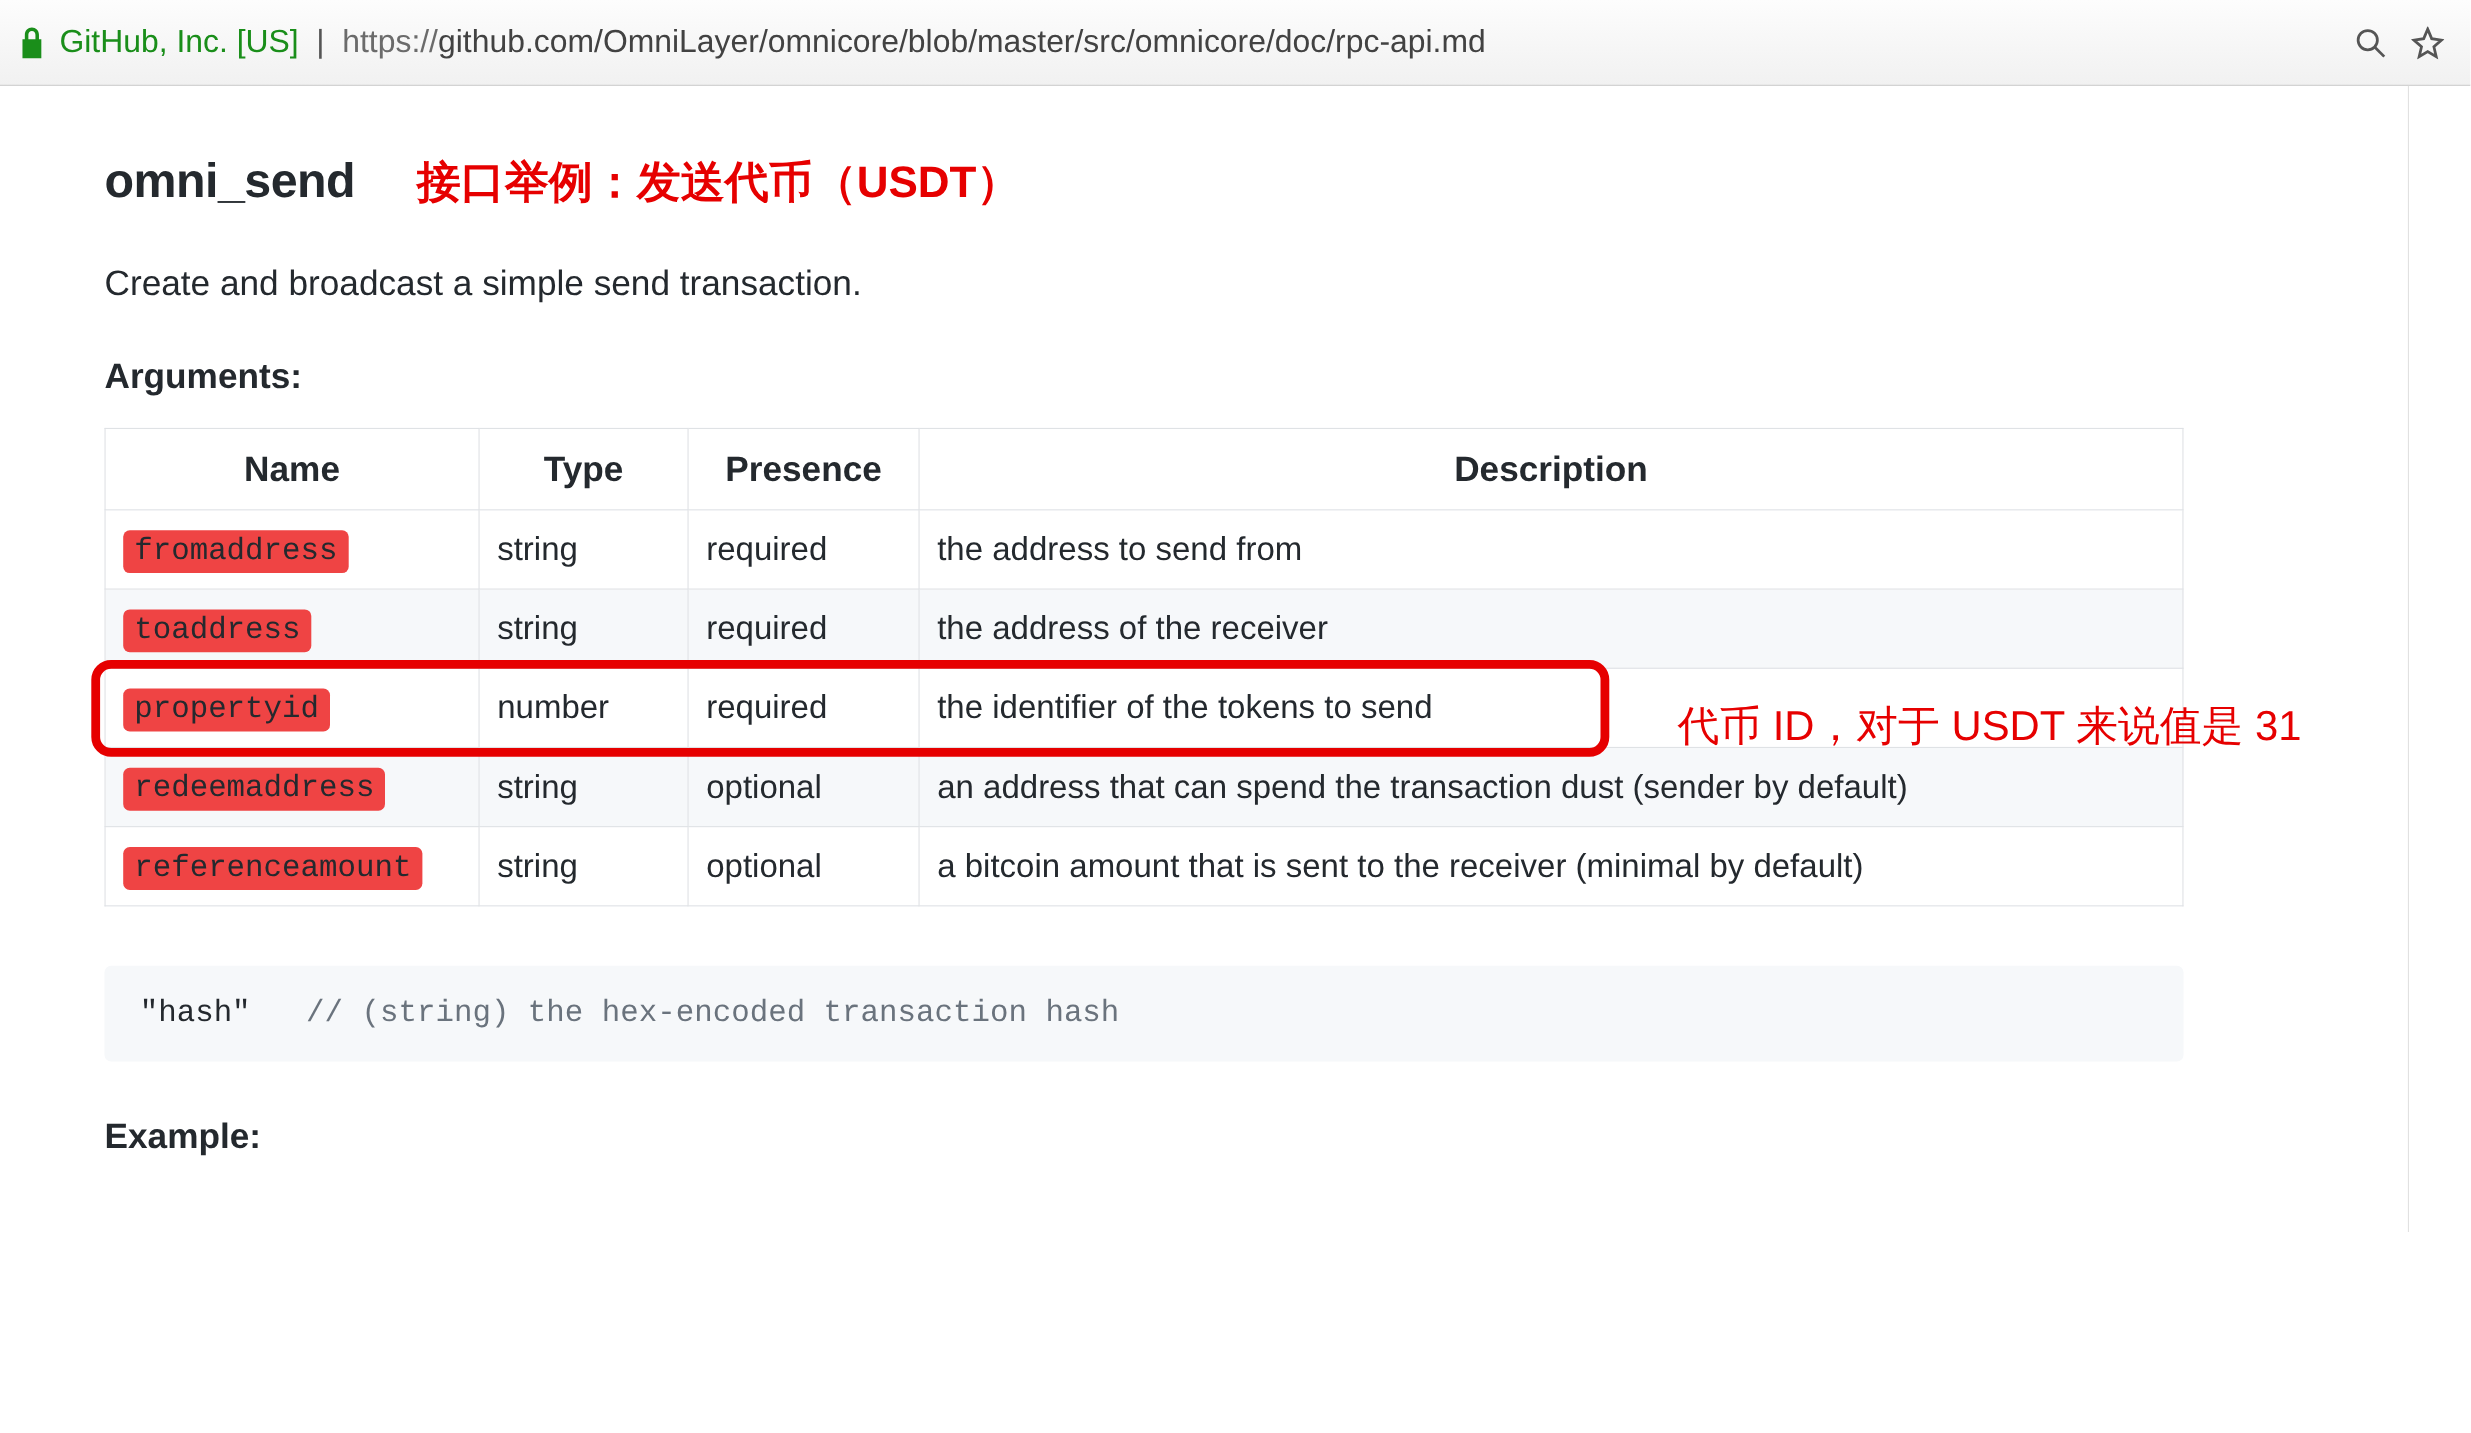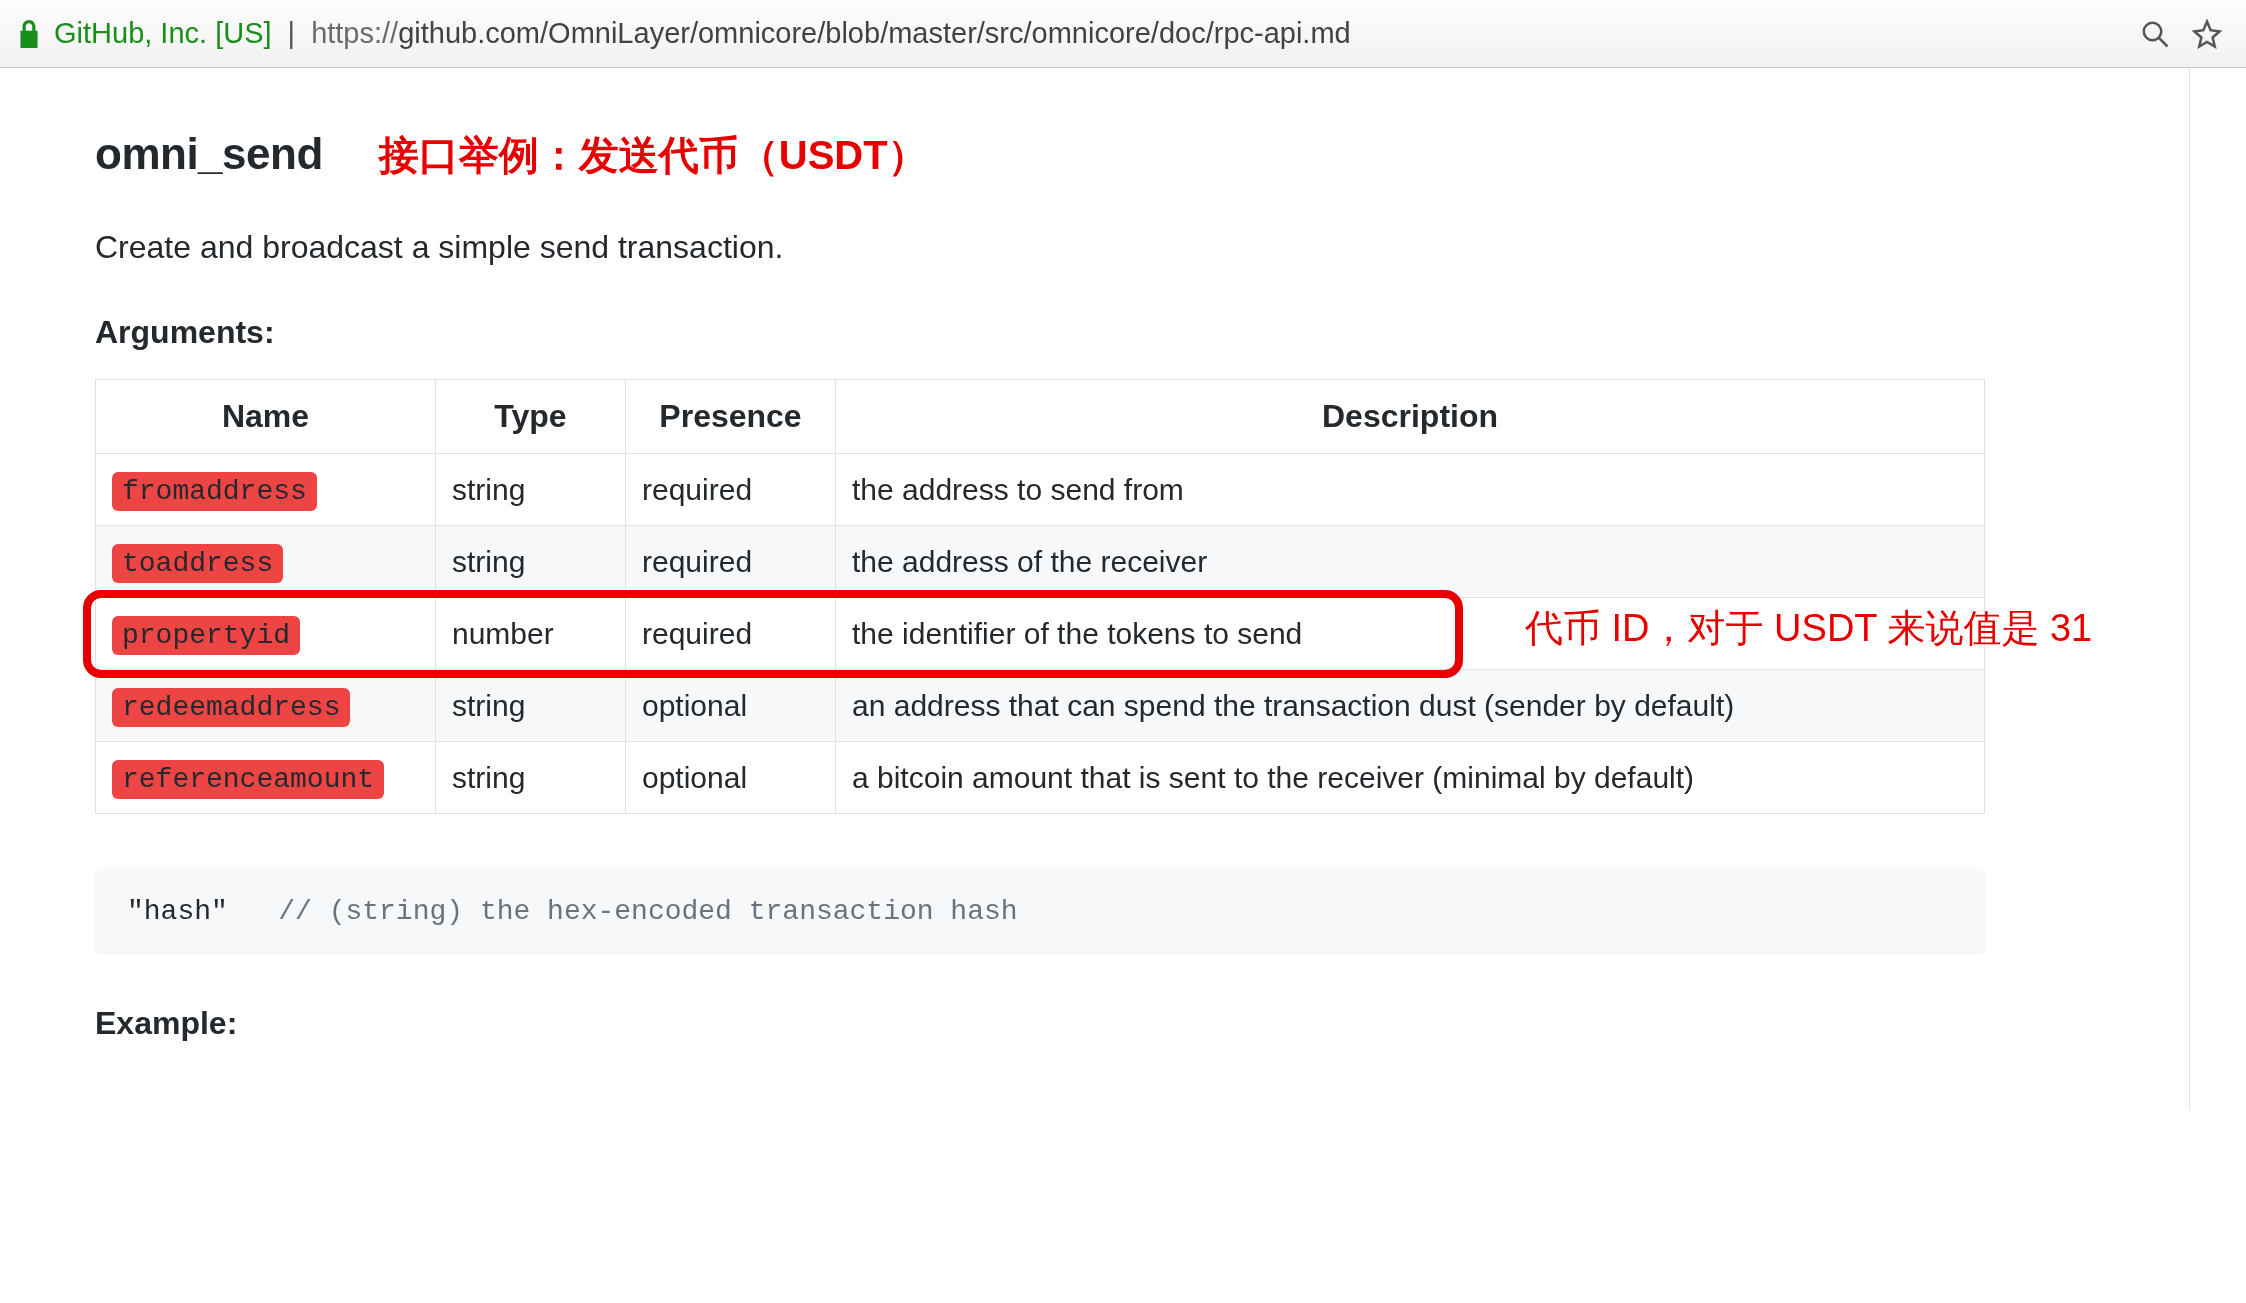--- a/index.html
+++ b/index.html
@@ -1,20 +1,20 @@
 <!DOCTYPE html>
 <html><head>
 <meta charset="utf-8">
 <style>
   * { margin: 0; padding: 0; box-sizing: border-box; }
   html, body { width: 2246px; height: 1303px; background: #fff; font-family: -apple-system, BlinkMacSystemFont, "Segoe UI", Helvetica, Arial, sans-serif; color: #24292e; overflow: hidden; }
 
   
   .browser-chrome {
-    display: flex; align-items: center; height: 68px;
+    display: flex; align-items: center; height: 78px;
     padding: 0 14px;
     border-bottom: 1px solid #c9c9c9;
     background: #fafafa;
     background: linear-gradient(#fdfdfd,#f1f1f1);
     font-size: 29px;
     color: #4b4b4b;
     gap: 10px;
   }
   .addr-left { display:flex; align-items:center; gap:10px; min-width:0; }
   .lock-svg { width: 22px; height: 26px; display:block; }
@@ -195,21 +195,21 @@
             <tr id="arg-row-5">
               <td><code class="inline">referenceamount</code></td>
               <td>string</td>
               <td>optional</td>
               <td>a bitcoin amount that is sent to the receiver (minimal by default)</td>
             </tr>
           </tbody>
       </table>
 
       <div class="row-highlight" id="row-highlight" style="top: 210.5px; height: 88px;"></div>
-      <div class="annot-row" id="row-annot" style="top: 224px; left: 1430px;">代币 ID，对于 USDT 来说值是 31</div>
+      <div class="annot-row" id="row-annot" style="top: 246px; left: 1430px;">代币 ID，对于 USDT 来说值是 31</div>
     </div>
 
     <div class="after-table-gap"></div>
 
 
     <pre class="codeblock"><span class="tok-str">"hash"</span>   <span class="tok-comment">// (string) the hex-encoded transaction hash</span></pre>
 
     <h3 class="section" style="margin-top:50px">Example:</h3>
 
   </article>

